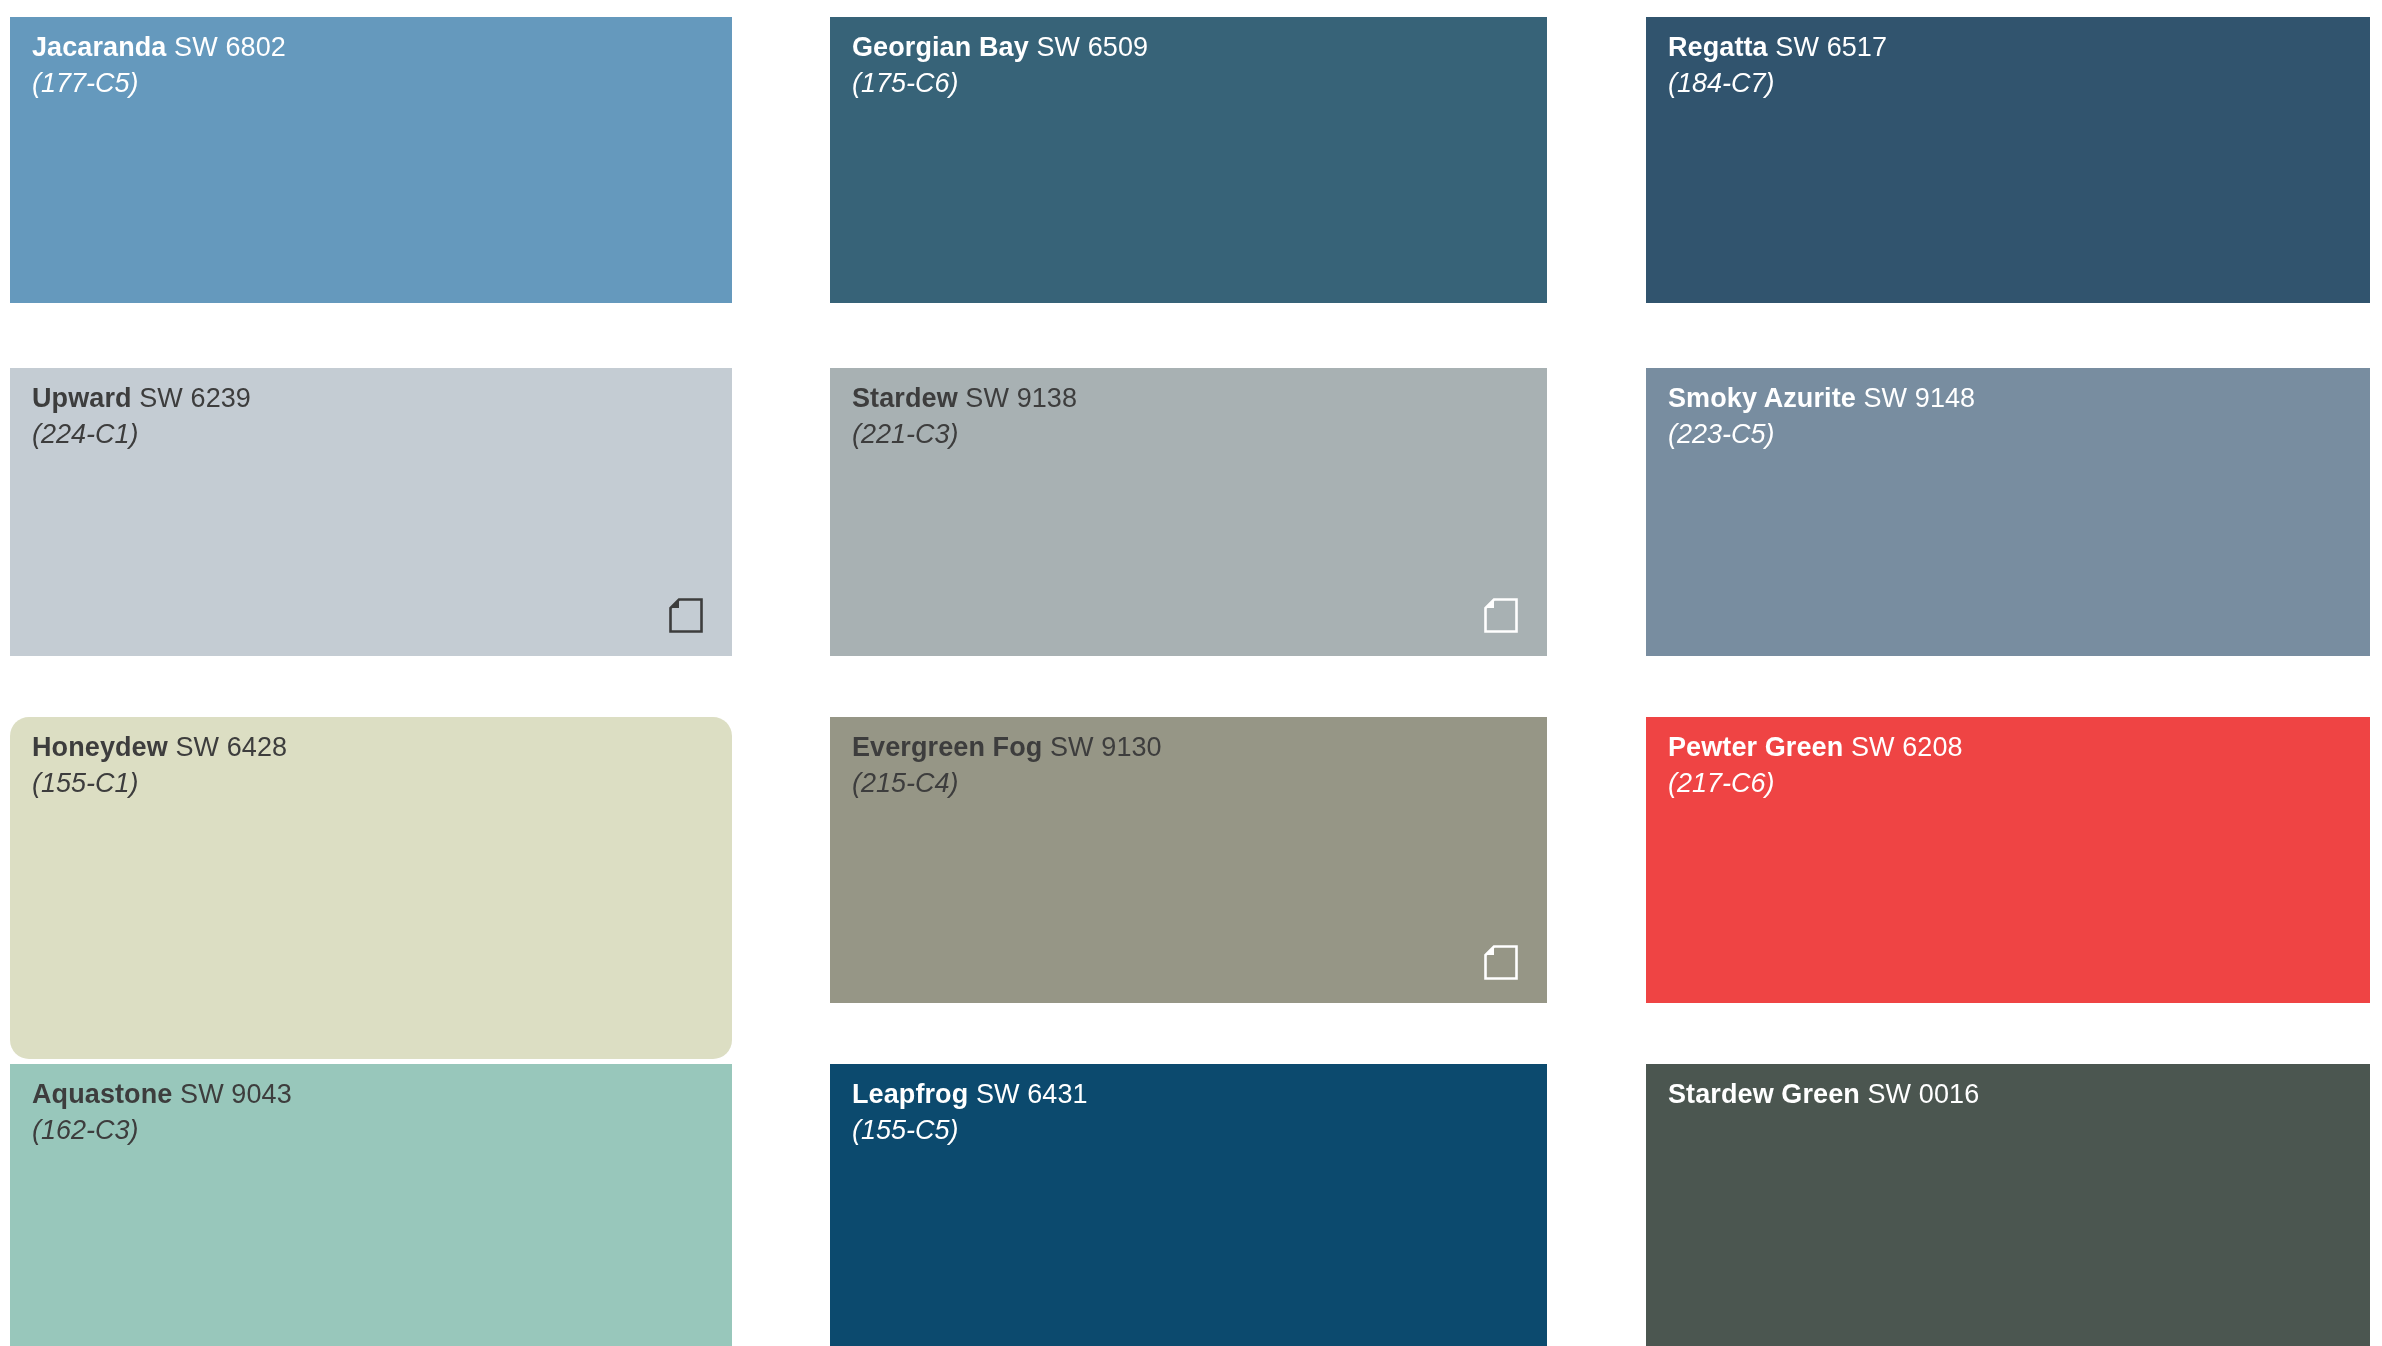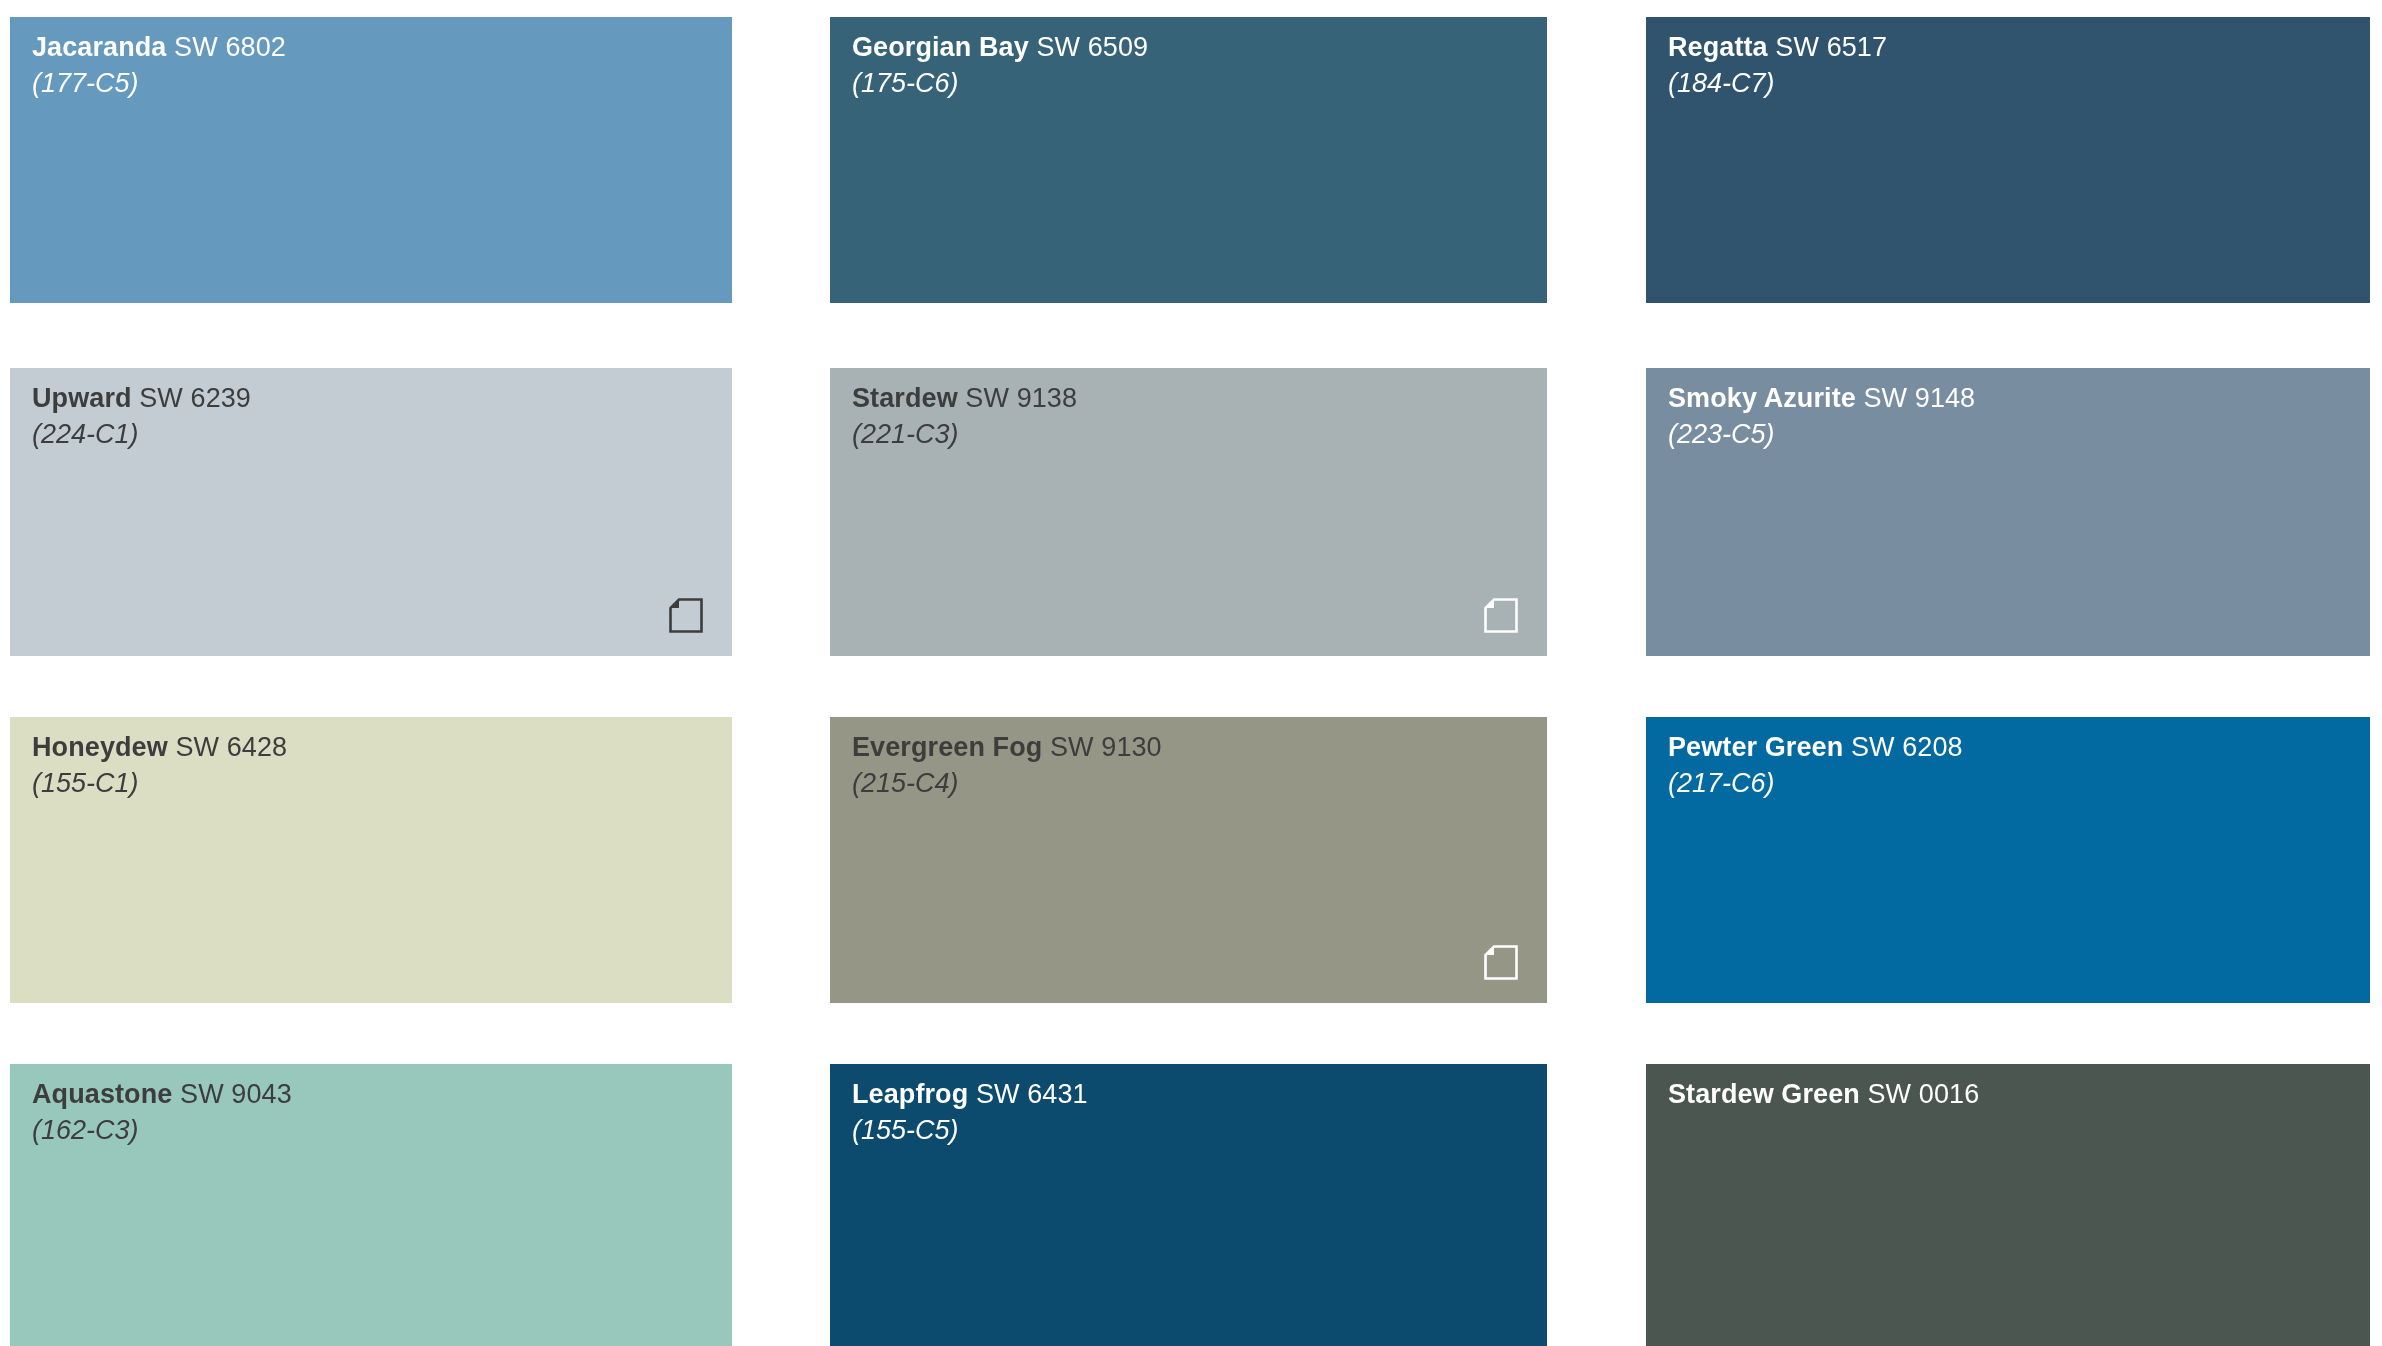--- a/index.html
+++ b/index.html
@@ -128,39 +128,39 @@
           <path d="M11 2.6 L11 11 L2.6 11 Z" fill="#ffffff"></path>
         </svg>
       </span>
     </div>
     <div class="swatch text-light" style="left: 1646px; top: 368px; width: 724px; height: 288px; background: rgb(120, 141, 160);">
       <div class="swatch-label">
         <span class="swatch-title"><span class="swatch-name">Smoky Azurite</span> <span class="swatch-code">SW 9148</span></span>
         <span class="swatch-alt">(223-C5)</span>
       </div>
     </div>
-    <div class="swatch text-dark" style="left: 10px; top: 717px; width: 722px; height: 286px; background: rgb(220, 222, 195);">
+    <div class="swatch text-dark" style="left: 10px; top: 717px; width: 722px; height: 342px; background: rgb(220, 222, 195); border-radius: 19px;">
       <div class="swatch-label">
         <span class="swatch-title"><span class="swatch-name">Honeydew</span> <span class="swatch-code">SW 6428</span></span>
         <span class="swatch-alt">(155-C1)</span>
       </div>
     </div>
     <div class="swatch text-dark" style="left: 830px; top: 717px; width: 717px; height: 286px; background: rgb(150, 150, 134);">
       <div class="swatch-label">
         <span class="swatch-title"><span class="swatch-name">Evergreen Fog</span> <span class="swatch-code">SW 9130</span></span>
         <span class="swatch-alt">(215-C4)</span>
       </div>
       <span class="page-icon">
         <svg viewBox="0 0 36 37" xmlns="http://www.w3.org/2000/svg">
           <path d="M11 2.5 H33.5 V34.5 H2.5 V11 Z" fill="none" stroke="#ffffff" stroke-width="2.6" stroke-linejoin="miter"></path>
           <path d="M11 2.6 L11 11 L2.6 11 Z" fill="#ffffff"></path>
         </svg>
       </span>
     </div>
-    <div class="swatch text-light" style="left: 1646px; top: 717px; width: 724px; height: 286px; background: #0369a1;">
+    <div class="swatch text-light" style="left: 1646px; top: 717px; width: 724px; height: 286px; background: #ef4444;">
       <div class="swatch-label">
         <span class="swatch-title"><span class="swatch-name">Pewter Green</span> <span class="swatch-code">SW 6208</span></span>
         <span class="swatch-alt">(217-C6)</span>
       </div>
     </div>
     <div class="swatch text-dark" style="left: 10px; top: 1064px; width: 722px; height: 282px; background: rgb(152, 199, 187);">
       <div class="swatch-label">
         <span class="swatch-title"><span class="swatch-name">Aquastone</span> <span class="swatch-code">SW 9043</span></span>
         <span class="swatch-alt">(162-C3)</span>
       </div>

